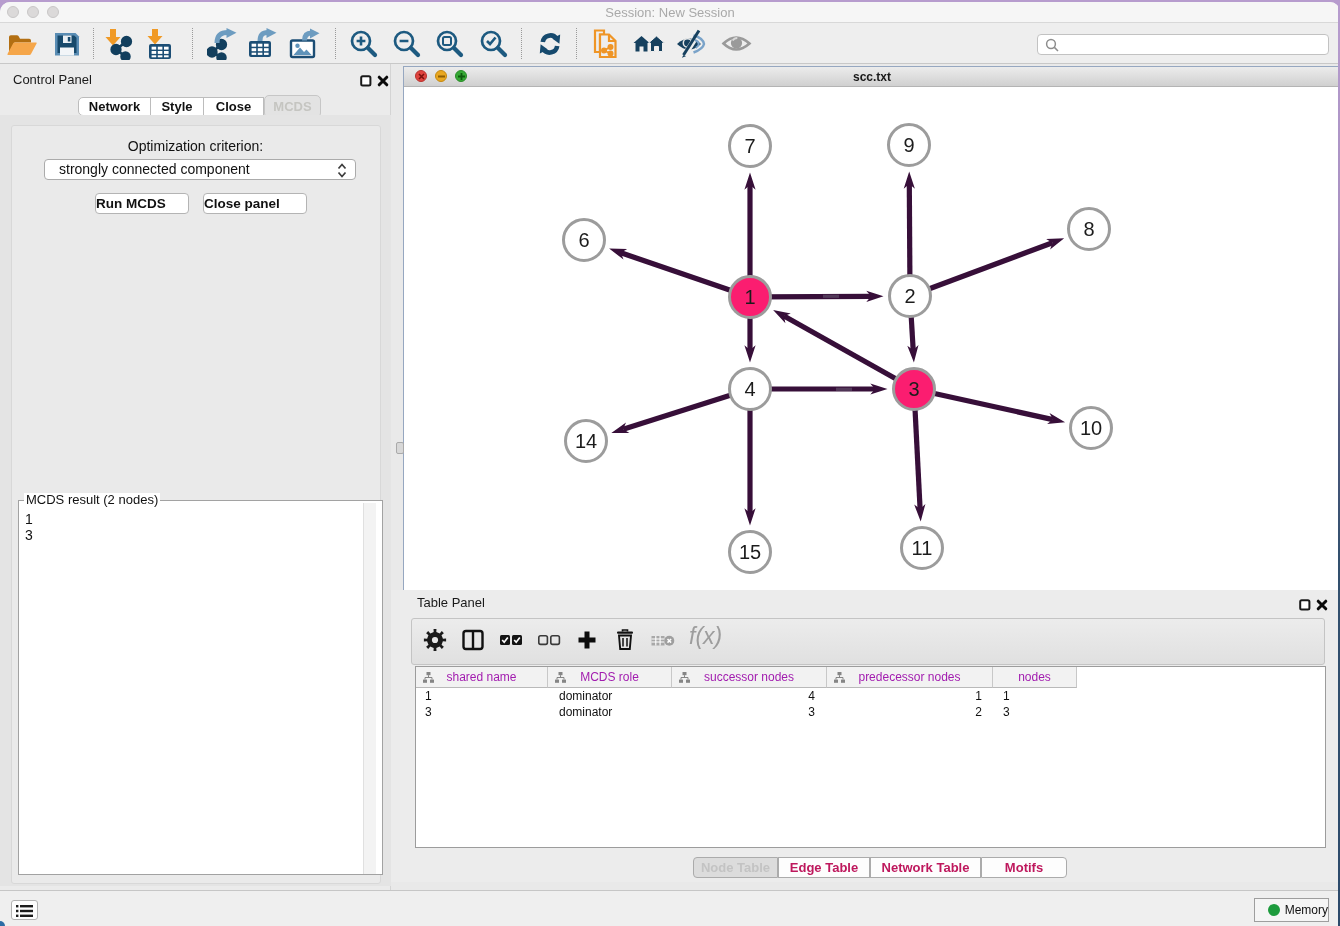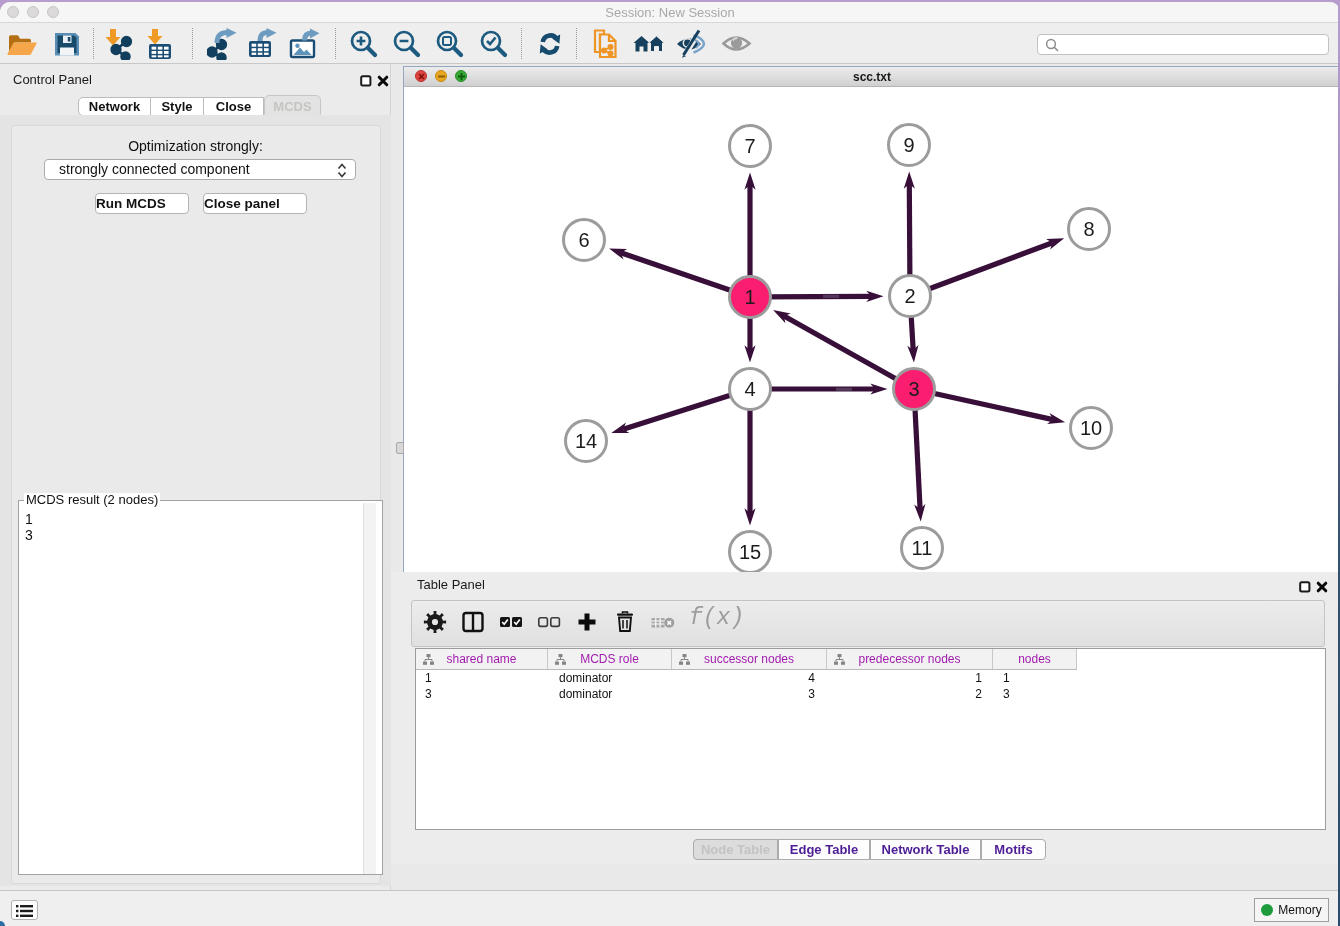--- a/index.html
+++ b/index.html
@@ -34,32 +34,32 @@
 #desk{position:absolute;left:391px;top:0;width:949px;height:826px;background:#e9e9e9}
 #netwin{position:absolute;left:12px;top:2px;width:937px;height:524px;background:#fff;border-left:1px solid #96a7c0;border-top:1px solid #96a7c0}
 #nettb{position:absolute;left:0;top:0;width:100%;height:20px;background:linear-gradient(#ececec,#d0d0d0);border-bottom:1px solid #b4b4b4}
 .mtl{position:absolute;top:3px;width:12px;height:12px;border-radius:50%;border:1px solid}
 .mtl svg{position:absolute;left:-1px;top:-1px}
 #nettitle{position:absolute;left:0;top:0;width:100%;height:20px;line-height:20px;text-align:center;font-size:12px;font-weight:bold;color:#1a1a1a}
 #netcanvas{position:absolute;left:0;top:20px;width:936px;height:503px;background:#fff}
 #lgrip{position:absolute;left:5px;top:378px;width:8px;height:12px;background:#d8d8d8;border:1px solid #aaa;border-radius:2px}
 #hsplit{position:absolute;left:0;top:526px;width:949px;height:8px;background:#ededed}
 #hgrip{position:absolute;left:472px;top:1px;width:14px;height:6px;background:#e0e0e0;border:1px solid #b9b9b9;border-radius:2px}
-#tpanel{position:absolute;left:0;top:508px;width:949px;height:292px;background:#ececec}
+#tpanel{position:absolute;left:0;top:526px;width:949px;height:292px;background:#ececec}
 #tphead{position:absolute;left:26px;top:3px;height:20px;line-height:20px;font-size:13px;color:#1a1a1a}
 #tptools{position:absolute;left:20px;top:28px;width:914px;height:47px;background:linear-gradient(#ececec,#e0e0e0);border:1px solid #c4c4c4;border-radius:3px}
 #ttable{position:absolute;left:24px;top:76px;width:911px;height:182px;background:#fff;border:1px solid #9c9c9c}
 .th{position:absolute;top:0;height:21px;background:#f2f2f2;border-right:1px solid #c8c8c8;border-bottom:1px solid #b9b9b9;font-size:12px;text-align:center;line-height:21px;color:#a21caf}
 .td{position:absolute;font-size:12px;height:16px;line-height:16px;color:#111}
 .treeicon{position:absolute;left:7px;top:5px}
 #tptabs{position:absolute;left:303px;top:267px;height:21px}
-.btab{position:absolute;top:0;height:21px;background:#fdfdfd;border:1px solid #ababab;margin-left:-1px;font-size:13px;font-weight:bold;color:#4c1d95;text-align:center;line-height:19px}
+.btab{position:absolute;top:0;height:21px;background:#fdfdfd;border:1px solid #ababab;margin-left:-1px;font-size:13px;font-weight:bold;color:#be185d;text-align:center;line-height:19px}
 
 #listbtn{position:absolute;left:11px;top:9px;width:27px;height:20px;background:#fdfdfd;border:1px solid #b2b2b2;border-radius:3px;text-align:center;padding-top:3px}
-#membtn{position:absolute;left:1254px;top:7px;width:75px;height:24px;background:#f5f5f5;border:1px solid #9e9e9e;font-size:12px;color:#111;text-align:center;line-height:22px}
+#membtn{position:absolute;left:1254px;top:7px;width:75px;height:24px;background:#f5f5f5;border:1px solid #9e9e9e;font-size:12px;color:#111;text-align:right;line-height:22px}
 #memdot{display:inline-block;width:12px;height:12px;border-radius:50%;background:#1d9b3d;margin-right:5px;vertical-align:-2px}
 </style>
 </head>
 <body>
 <div id="rightstrip"></div>
 <div style="position:absolute;left:0;top:921px;width:5px;height:5px;background:#2d6ca5;border-radius:0 6px 0 0;z-index:6"></div>
 <div id="win">
 <div id="titlebar">
  <div class="tl" style="left:7px"></div>
  <div class="tl" style="left:27px"></div>
@@ -212,21 +212,21 @@
         </svg>
   <svg class="abs" style="left:377px;top:11px" width="12" height="12">
           <path d="M2.2 2.2 L9.8 9.8 M9.8 2.2 L2.2 9.8" stroke="#0a0a0a" stroke-width="3" stroke-linecap="round"></path>
         </svg>
   <div class="tab" style="left:78px;width:73px;border-radius:5px 0 0 5px">Network</div>
   <div class="tab" style="left:150px;width:54px">Style</div>
   <div class="tab" style="left:203px;width:61px">Close</div>
   <div class="tab" style="left:264px;top:31px;height:23px;width:57px;background:#e3e3e3;border-color:#c6c6c6;border-radius:5px;color:#c5c5c1;line-height:21px">MCDS</div>
   <div id="cpbody"></div>
   <div id="cpinner"></div>
-  <div id="optlabel">Optimization strongly:</div>
+  <div id="optlabel">Optimization criterion:</div>
   <div id="selbox">strongly connected component
     <svg class="abs" style="right:8px;top:3px" width="10" height="15">
             <path d="M1.5 5.5 L5 1.5 L8.5 5.5 M1.5 9.5 L5 13.5 L8.5 9.5" fill="none" stroke="#3c3c3c" stroke-width="1.7"></path>
           </svg>
   </div>
   <div class="btn" style="left:95px;width:94px">Run MCDS</div>
   <div class="btn" style="left:203px;width:104px">Close panel</div>
   <div id="grouplab">MCDS result (2 nodes)</div>
   <div id="groupbox">
    <div id="grouptext">1<br>3</div>
@@ -358,21 +358,21 @@
               <rect x="4" y="3.5" width="16" height="2.2" rx="1" fill="#111"></rect>
               <path d="M6 7.5 L18 7.5 L16.8 21 L7.2 21 Z" fill="none" stroke="#111" stroke-width="1.9"></path>
               <path d="M10 10 L10 18.5 M14 10 L14 18.5" stroke="#111" stroke-width="1.5"></path>
             </svg>
     <svg class="abs" style="left:239px;top:9px" width="24" height="24" viewBox="0 0 24 24">
               <rect x="0.5" y="8" width="13" height="9.5" fill="#a8a8a8"></rect>
               <path d="M0.5 11 L13.5 11 M0.5 14 L13.5 14 M4.8 8 L4.8 17.5 M9.1 8 L9.1 17.5" stroke="#fff" stroke-width="1.1"></path>
               <circle cx="18.3" cy="12.8" r="5" fill="#9f9f9f"></circle>
               <path d="M16.5 11 L20.1 14.6 M20.1 11 L16.5 14.6" stroke="#fff" stroke-width="1.5"></path>
             </svg>
-    <div class="abs" style="left:277px;top:4px;font-family:Liberation Mono, monospace;font-style:italic;font-size:23px;color:#9d9d9d">f(x)</div>
+    <div class="abs" style="left:277px;top:4px;font-family:Liberation Sans, sans-serif;font-style:italic;font-size:23px;color:#9d9d9d">f(x)</div>
    </div>
    <div id="ttable">
     <div class="th" style="left:0;width:132px"><svg class="treeicon" width="11" height="11" viewBox="0 0 11 11">
                 <g fill="#858585">
                   <rect x="3.5" y="0" width="4" height="3.2"></rect>
                   <rect x="0" y="7.6" width="4" height="3.2"></rect>
                   <rect x="7" y="7.6" width="4" height="3.2"></rect>
                 </g>
                 <path d="M5.5 3.2 L5.5 5.5 M2 5.5 L9 5.5 M2 5.5 L2 7.6 M9 5.5 L9 7.6" stroke="#858585" fill="none"></path>
               </svg>shared name</div>
@@ -409,21 +409,21 @@
     <div class="td" style="left:9px;top:37px">3</div>
     <div class="td" style="left:143px;top:37px">dominator</div>
     <div class="td" style="left:256px;top:37px;width:143px;text-align:right">3</div>
     <div class="td" style="left:411px;top:37px;width:155px;text-align:right">2</div>
     <div class="td" style="left:587px;top:37px">3</div>
    </div>
    <div id="tptabs">
      <div class="btab" style="left:0;width:85px;background:#dcdcdc;color:#c3c3c3;border-radius:4px 0 0 4px">Node Table</div>
      <div class="btab" style="left:85px;width:92px">Edge Table</div>
      <div class="btab" style="left:177px;width:111px">Network Table</div>
-     <div class="btab" style="left:288px;width:65px;border-radius:0 4px 4px 0">Motifs</div>
+     <div class="btab" style="left:288px;width:86px;border-radius:0 4px 4px 0">Motifs</div>
    </div>
   </div>
  </div>
 </div>
 <div id="status">
  <div id="listbtn"><svg width="18" height="14" viewBox="0 0 18 14">
           <g fill="#1b1b1b">
             <rect x="0" y="1" width="2.4" height="2.4"></rect>
             <rect x="4" y="1" width="13" height="2.4"></rect>
             <rect x="0" y="5.8" width="2.4" height="2.4"></rect>

